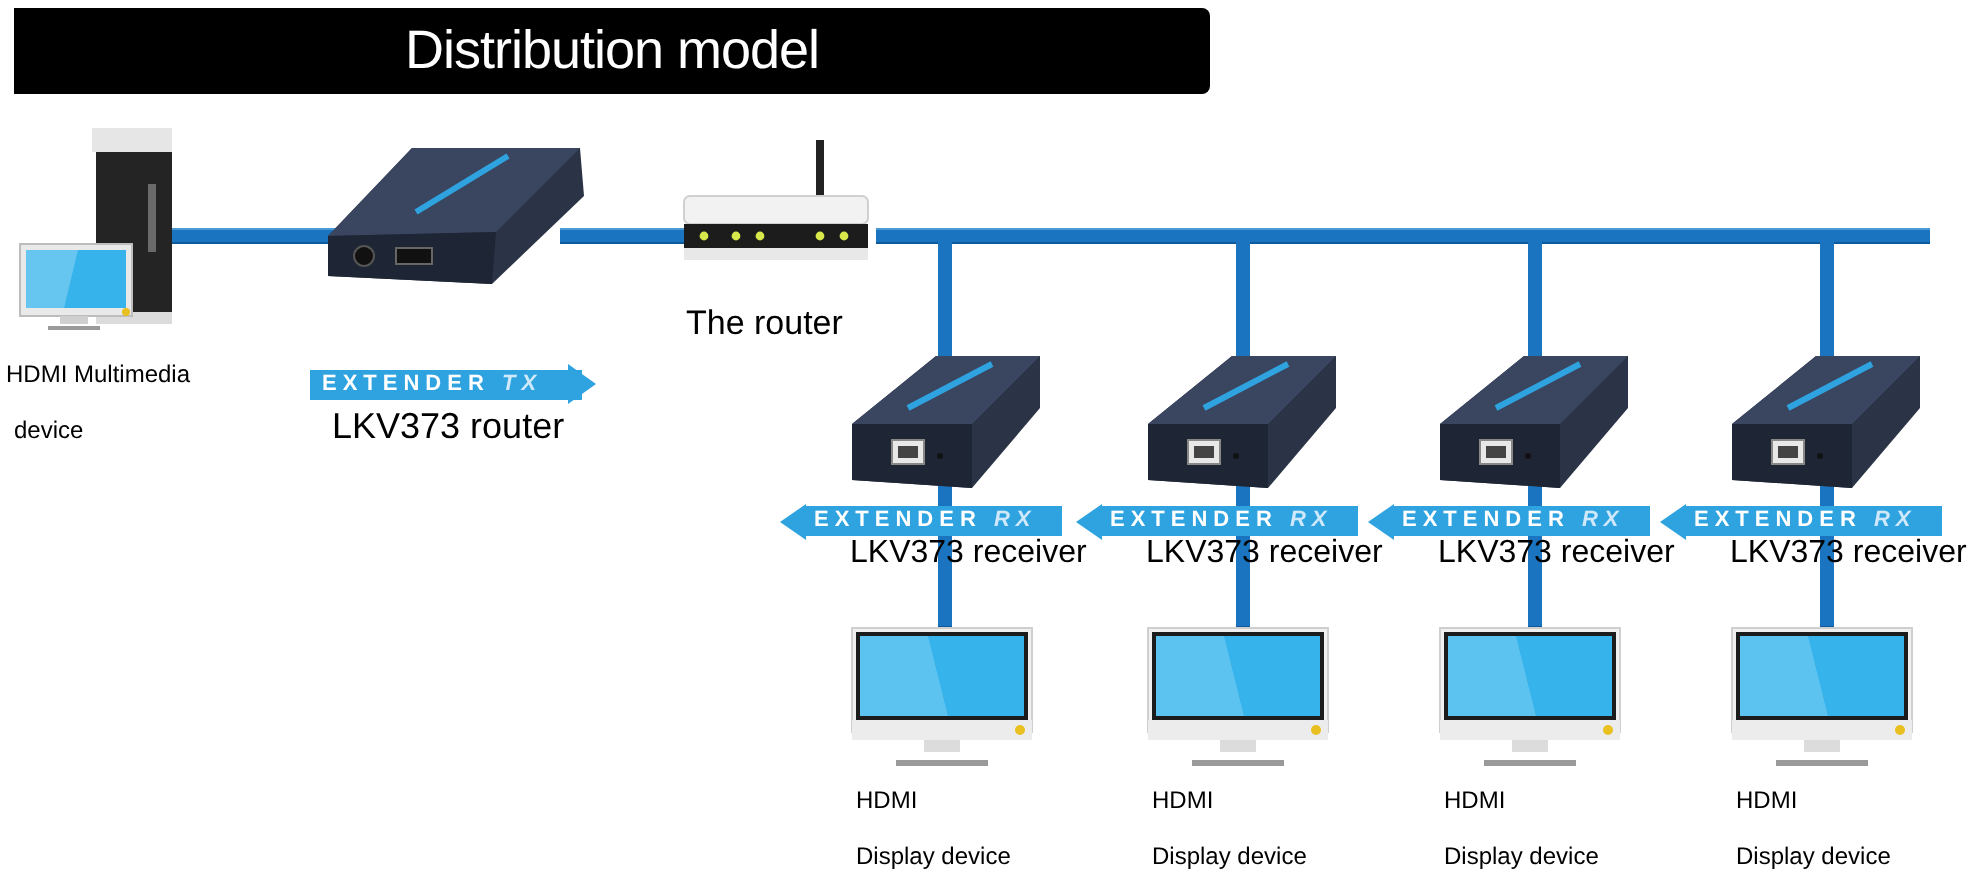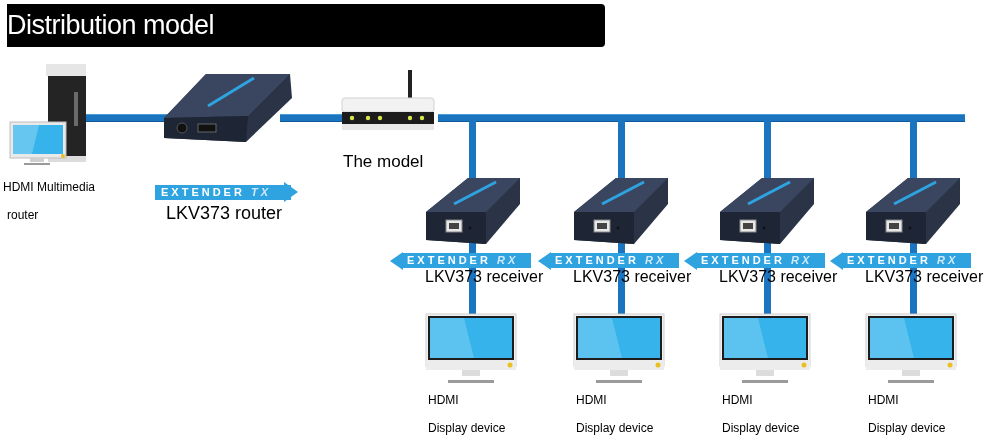--- a/index.html
+++ b/index.html
@@ -1,18 +1,18 @@
 <!DOCTYPE html>
 <html><head>
   <meta charset="utf-8">
   <style>
     html, body { margin: 0; padding: 0; background: #ffffff; }
     body { width: 994px; height: 448px; position: relative; overflow: hidden; font-family: "Liberation Sans", sans-serif; }
     .abs { position: absolute; }
-    .title-bar { left: 7px; top: 4px; width: 598px; height: 43px; background: #000; border-radius: 0 4px 4px 0; display: flex; align-items: center; justify-content: flex-start; }
+    .title-bar { left: 7px; top: 4px; width: 598px; height: 43px; background: #000; border-radius: 0 4px 4px 0; display: flex; align-items: center; justify-content: center; }
     .title-bar span { color: #fff; font-size: 27px; font-family: "Liberation Sans", sans-serif; letter-spacing: -0.5px; }
     .cable { background: #1a74c0; position: absolute; box-shadow: inset 0 -1px 0 #0f5a9c, inset 0 1px 0 #4a9ad8; }
     .label { color: #000; font-size: 12px; white-space: nowrap; }
     .banner { height: 15px; background: #2ea3e0; color: #fff; font-weight: bold; font-size: 11px; letter-spacing: 3px; line-height: 15px; white-space: nowrap; }
     .banner .rx { font-style: italic; color: #cfe9fa; margin-top: 32px; }
     svg { display: block; }
   </style>
 </head>
 <body>
 
@@ -36,21 +36,21 @@
     <rect x="44" y="94" width="38" height="6" fill="#dcdcdc"></rect>
     <rect x="6" y="60" width="56" height="36" fill="#e9e9e9" stroke="#bdbdbd"></rect>
     <rect x="9" y="63" width="50" height="29" fill="#35b3ea"></rect>
     <polygon points="9,63 35,63 28,92 9,92" fill="#7ccef2" opacity="0.7"></polygon>
     <rect x="26" y="96" width="14" height="4" fill="#cfcfcf"></rect>
     <rect x="20" y="101" width="26" height="2" fill="#9a9a9a"></rect>
     <circle cx="59" cy="94" r="2" fill="#e8c020"></circle>
   </svg>
 </div>
 <div class="abs label" style="left:3px; top:180px;">HDMI Multimedia</div>
-<div class="abs label" style="left:7px; top:208px;">router</div>
+<div class="abs label" style="left:7px; top:208px;">device</div>
 
 <div class="abs" style="left:158px; top:68px; width:138px; height:76px;">
   <svg width="138" height="76" viewBox="0 0 138 76">
     <polygon points="6,50 48,6 132,6 134,30 88,74 6,70" fill="#2b3447"></polygon>
     <polygon points="6,50 48,6 132,6 90,48" fill="#3a4560"></polygon>
     <polygon points="6,50 90,48 88,74 6,70" fill="#1e2534"></polygon>
     <line x1="50" y1="38" x2="96" y2="10" stroke="#2ea3e0" stroke-width="3"></line>
     <circle cx="24" cy="60" r="5" fill="#111" stroke="#555"></circle>
     <rect x="40" y="56" width="18" height="8" fill="#111" stroke="#666"></rect>
   </svg>
@@ -68,21 +68,21 @@
     <rect x="4" y="30" width="92" height="14" rx="3" fill="#f2f2f2" stroke="#d0d0d0"></rect>
     <rect x="4" y="44" width="92" height="12" fill="#1c1c1c"></rect>
     <circle cx="14" cy="50" r="2.2" fill="#d8e84a"></circle>
     <circle cx="30" cy="50" r="2.2" fill="#d8e84a"></circle>
     <circle cx="42" cy="50" r="2.2" fill="#d8e84a"></circle>
     <circle cx="72" cy="50" r="2.2" fill="#d8e84a"></circle>
     <circle cx="84" cy="50" r="2.2" fill="#d8e84a"></circle>
     <rect x="4" y="56" width="92" height="6" fill="#e8e8e8"></rect>
   </svg>
 </div>
-<div class="abs label" style="left:343px; top:152px; font-size:17px;">The model</div>
+<div class="abs label" style="left:343px; top:152px; font-size:17px;">The router</div>
 
 <div id="receivers">
     <div class="abs" style="left:424px; top:170px; width:100px; height:80px;">
       <svg width="100" height="80" viewBox="0 0 100 80">
         <polygon points="2,42 44,8 96,8 96,34 62,74 2,70" fill="#2b3447"></polygon>
         <polygon points="2,42 44,8 96,8 62,42" fill="#3a4560"></polygon>
         <polygon points="2,42 62,42 62,74 2,70" fill="#1e2534"></polygon>
         <line x1="30" y1="34" x2="72" y2="12" stroke="#2ea3e0" stroke-width="3"></line>
         <rect x="22" y="50" width="16" height="12" fill="#e8e8e8" stroke="#888"></rect>
         <rect x="25" y="53" width="10" height="6" fill="#444"></rect>

